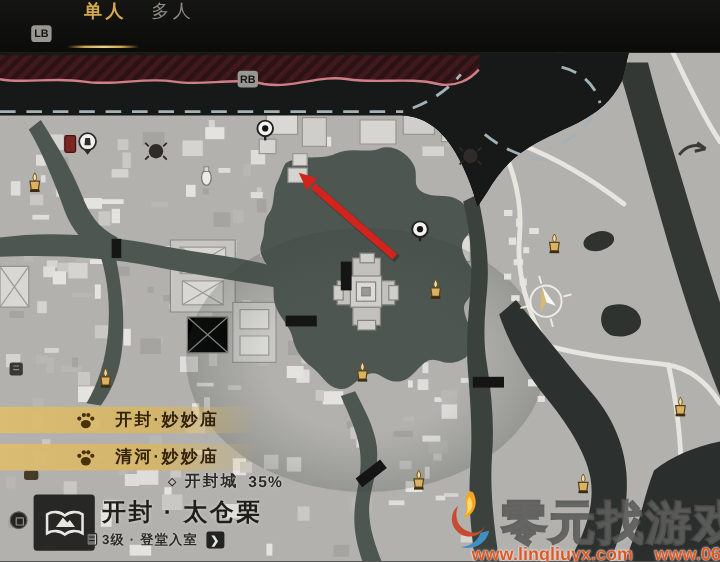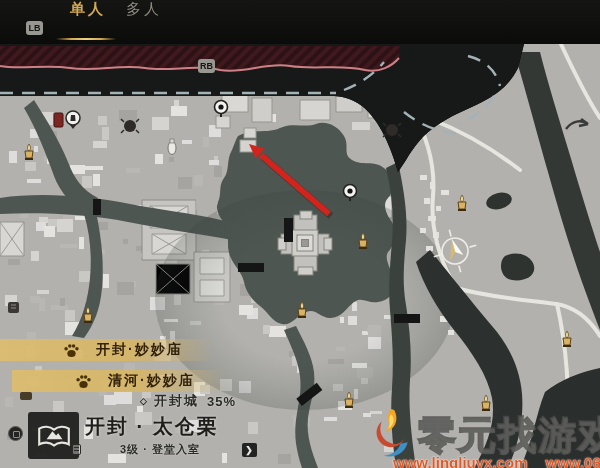--- a/index.html
+++ b/index.html
@@ -17,41 +17,41 @@
   .tab-single{left:70px;color:#d5a94e;font-weight:bold;}
   .tab-multi{left:126px;color:#8f8b82;}
   .tab-underline{position:absolute;left:56px;top:38px;width:60px;height:2px;
      background:linear-gradient(90deg,rgba(210,166,78,0),#d2a64e 25%,#ecd08a 50%,#d2a64e 75%,rgba(210,166,78,0));}
   
   .map-svg{position:absolute;left:0;top:0;z-index:1;}
   
   .poi-item{position:absolute;left:0;width:214px;height:22px;z-index:20;cursor:pointer;
     background:linear-gradient(90deg,rgba(219,188,112,.97) 0%,rgba(214,181,102,.92) 60%,rgba(214,181,102,0) 100%);
     display:flex;align-items:center;padding-left:44px;}
-  .poi-1{top:339px;} .poi-2{top:370px;margin-left:12px;}
+  .poi-1{top:339px;} .poi-2{top:370px;}
   .poi-item .paw{margin-left:19px;width:17px;height:15px;flex:0 0 auto;}
   .poi-item .poi-label{margin-left:16px;font-size:14px;font-weight:bold;color:#33220a;letter-spacing:2px;}
   
   .region-progress{position:absolute;left:140px;top:392px;z-index:15;display:flex;align-items:center;
      color:#2a2a27;font-size:13px;font-weight:bold;letter-spacing:2px;
      text-shadow:0 0 2px rgba(255,255,255,.65);}
   .region-progress .diamond{font-size:9px;margin-right:7px;letter-spacing:0;}
   .region-progress .pct{margin-left:8px;letter-spacing:1px;}
   
   .hotkey-badge{position:absolute;left:8px;top:426px;width:15px;height:15px;border-radius:50%;
      background:#242423;border:1px solid #5c5b57;z-index:16;}
   .hotkey-badge::after{content:"";position:absolute;left:4px;top:4px;width:5px;height:5px;
      border:1px solid #8f8e89;border-radius:1px;}
   .loc-icon{position:absolute;left:28px;top:412px;width:51px;height:47px;border-radius:3px;
      background:rgba(32,32,30,.95);z-index:16;display:flex;align-items:center;justify-content:center;}
   .loc-title{position:absolute;left:85px;top:413px;z-index:16;font-size:20px;font-weight:bold;
      color:#1f1e1b;letter-spacing:2px;text-shadow:0 0 3px rgba(255,255,255,.5);}
   .loc-sub{position:absolute;left:72px;top:442px;z-index:16;display:flex;align-items:center;
      color:#2b2b28;font-size:11px;font-weight:bold;letter-spacing:1px;
-     text-shadow:0 0 2px rgba(255,255,255,.5);gap:35px;}
+     text-shadow:0 0 2px rgba(255,255,255,.5);}
   .level-icon{width:9px;height:11px;border:1px solid #2b2b28;border-radius:2px;margin-right:4px;
      position:relative;background:rgba(255,255,255,.35);}
   .level-icon::after{content:"";position:absolute;left:1px;top:2px;width:5px;height:1px;
      background:#2b2b28;box-shadow:0 3px 0 #2b2b28;}
   .more-btn{margin-left:7px;width:15px;height:14px;background:#232322;border-radius:2px;
      color:#e8e7e3;font-size:9px;display:flex;align-items:center;justify-content:center;
      cursor:pointer;text-shadow:none;}
   
   .wm-logo{position:absolute;left:369px;top:407px;z-index:25;}
   .wm-title{position:absolute;left:418px;top:410px;z-index:25;font-size:38px;font-weight:bold;

